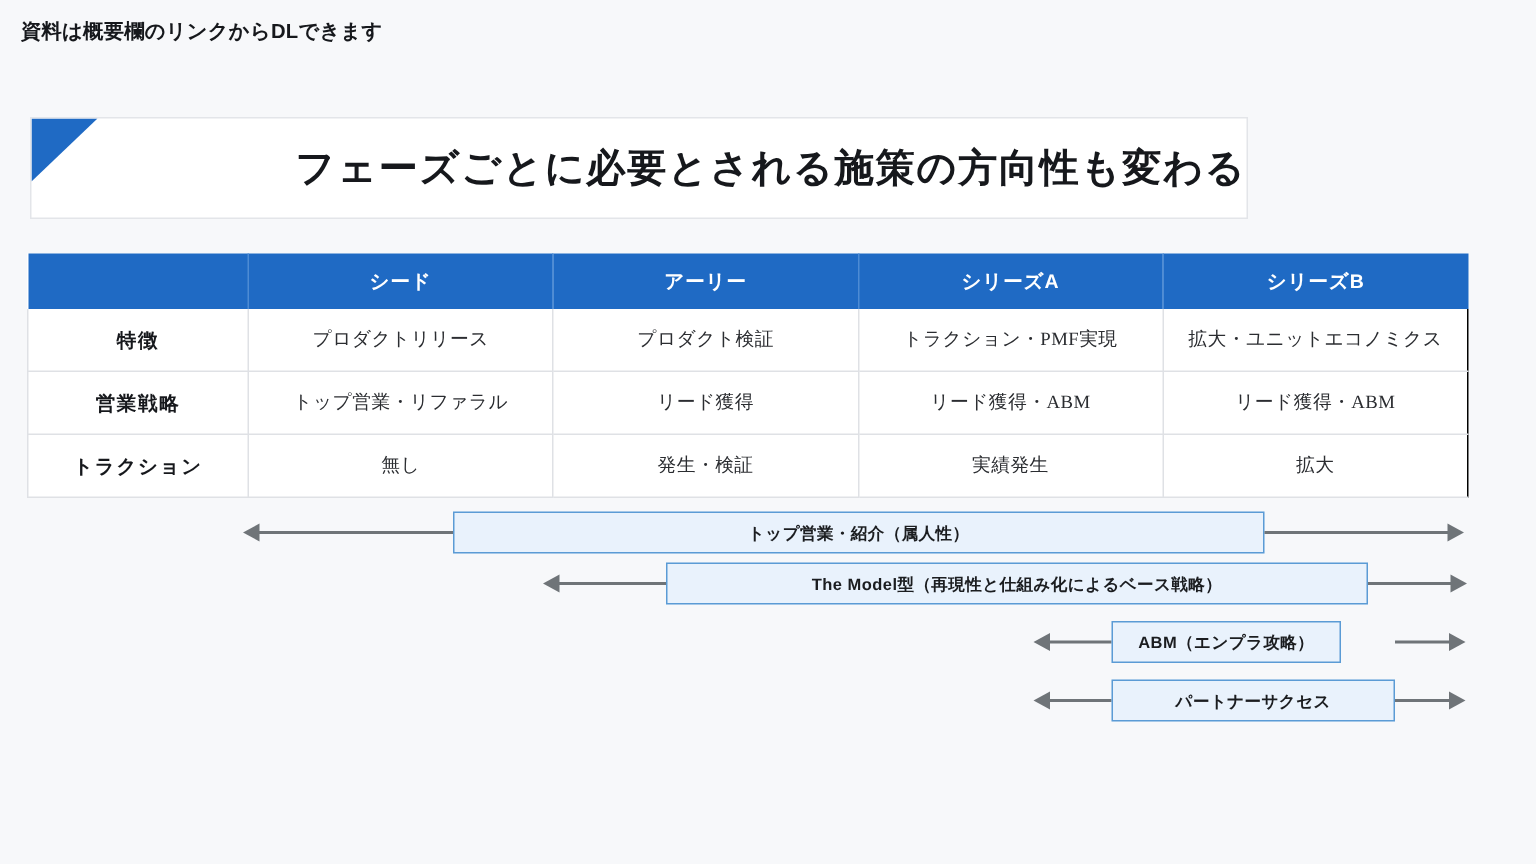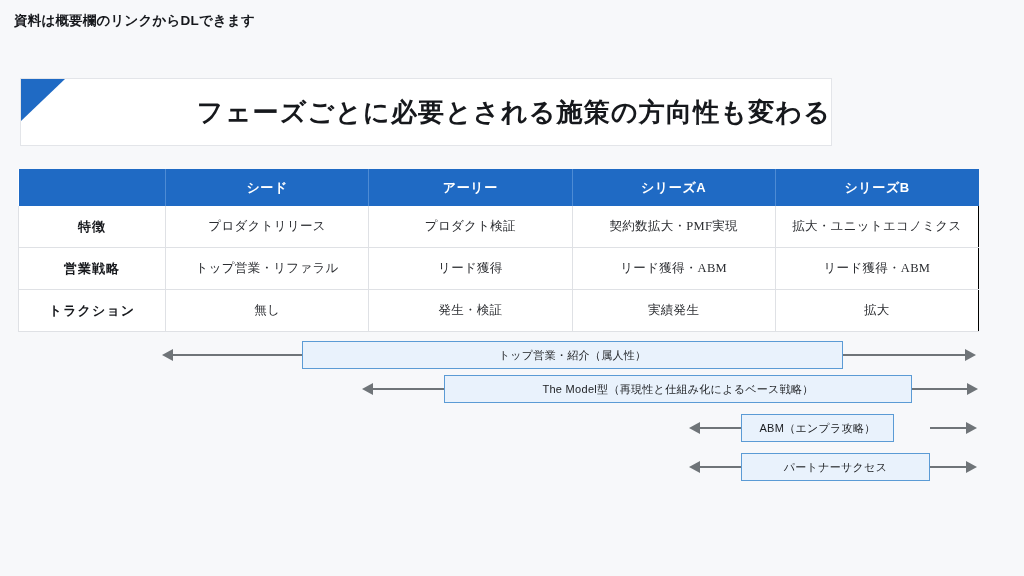--- a/index.html
+++ b/index.html
@@ -128,21 +128,21 @@
     position: absolute;
     top: 0;
     height: 28px;
     box-sizing: border-box;
     background: #e9f2fc;
     border: 1px solid #5b9bd5;
     display: flex;
     align-items: center;
     justify-content: center;
     font-size: 11px;
-    font-weight: 400;
+    font-weight: 700;
     color: #1b1d20;
     letter-spacing: 0.3px;
     white-space: nowrap;
   }
   .arrow-line {
     position: absolute;
     top: 13px;
     height: 2px;
     background: #6f7478;
   }
@@ -182,21 +182,21 @@
       <th>アーリー</th>
       <th>シリーズA</th>
       <th>シリーズB</th>
     </tr>
   </thead>
   <tbody>
     <tr>
       <td class="rowhead">特徴</td>
       <td>プロダクトリリース</td>
       <td>プロダクト検証</td>
-      <td>契約数拡大・PMF実現</td>
+      <td>トラクション・PMF実現</td>
       <td>拡大・ユニットエコノミクス</td>
     </tr>
     <tr>
       <td class="rowhead">営業戦略</td>
       <td>トップ営業・リファラル</td>
       <td>リード獲得</td>
       <td>リード獲得・ABM</td>
       <td>リード獲得・ABM</td>
     </tr>
     <tr>

